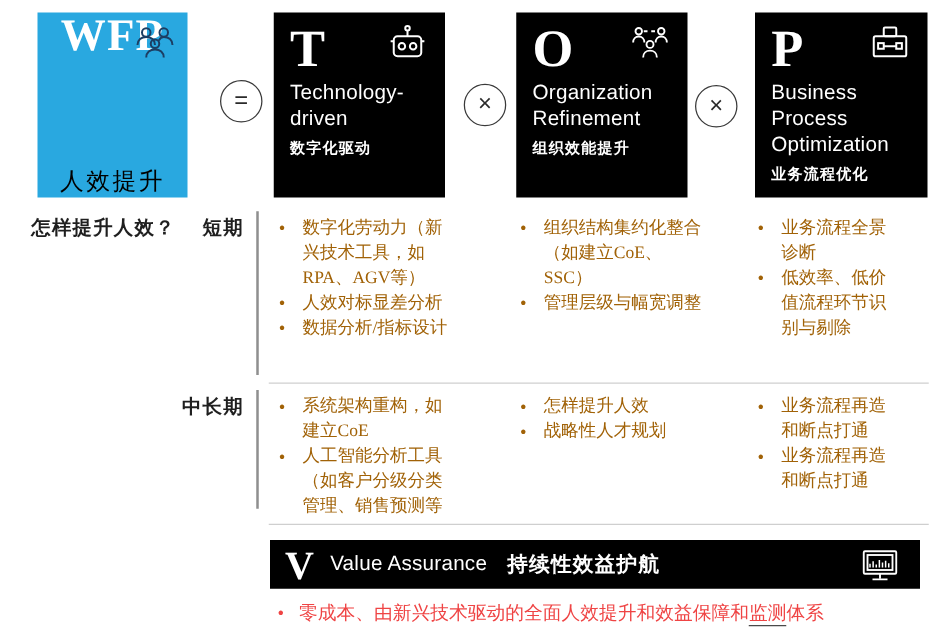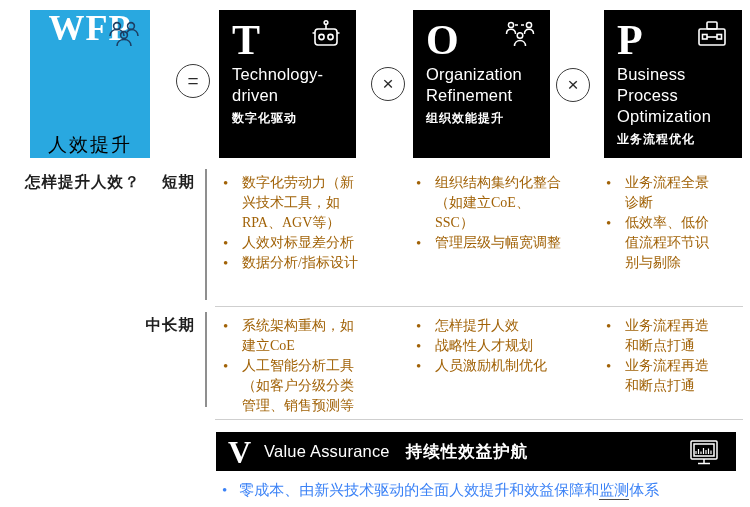--- a/index.html
+++ b/index.html
@@ -76,21 +76,21 @@
     display:flex;align-items:center;padding:0 12px;box-sizing:border-box;
   }
   .vbar .big-letter{font-size:32px;line-height:34px;}
   .vbar .v-en{font-size:16.5px;margin-left:13px;letter-spacing:0.2px;}
   .vbar .v-cn{
     font-family:Liberation Mono, monospace;font-weight:bold;font-size:16.5px;margin-left:16px;letter-spacing:1px;
   }
   .vbar .v-icon{margin-left:auto;margin-right:4px;display:flex;}
   .footer-line{
     position:absolute;left:222px;top:481px;width:520px;
-    font-family:"Liberation Serif",serif;font-size:15px;color:#3b82f6;
+    font-family:"Liberation Serif",serif;font-size:15px;color:#ef4444;
   }
   .footer-line .dot{margin-right:12px;}
   .u-mark{border-bottom:1.2px solid #4a4a4a;padding-bottom:1px;}
   svg{display:block;}
 </style>
 </head>
 <body>
 
 <div class="stage">
 
@@ -191,21 +191,20 @@
       <li>低效率、低价值流程环节识别与剔除</li>
     </ul>
 
   <ul class="bullets r2 colT">
       <li>系统架构重构，如建立CoE</li>
       <li>人工智能分析工具（如客户分级分类管理、销售预测等</li>
     </ul>
   <ul class="bullets r2 colO">
       <li>怎样提升人效</li>
       <li>战略性人才规划</li>
-      <li>人员激励机制优化</li>
     </ul>
   <ul class="bullets r2 colP">
       <li>业务流程再造和断点打通</li>
       <li>业务流程再造和断点打通</li>
     </ul>
 
   <div class="vbar">
     <span class="big-letter">V</span>
     <span class="v-en">Value Assurance</span>
     <span class="v-cn">持续性效益护航</span>

